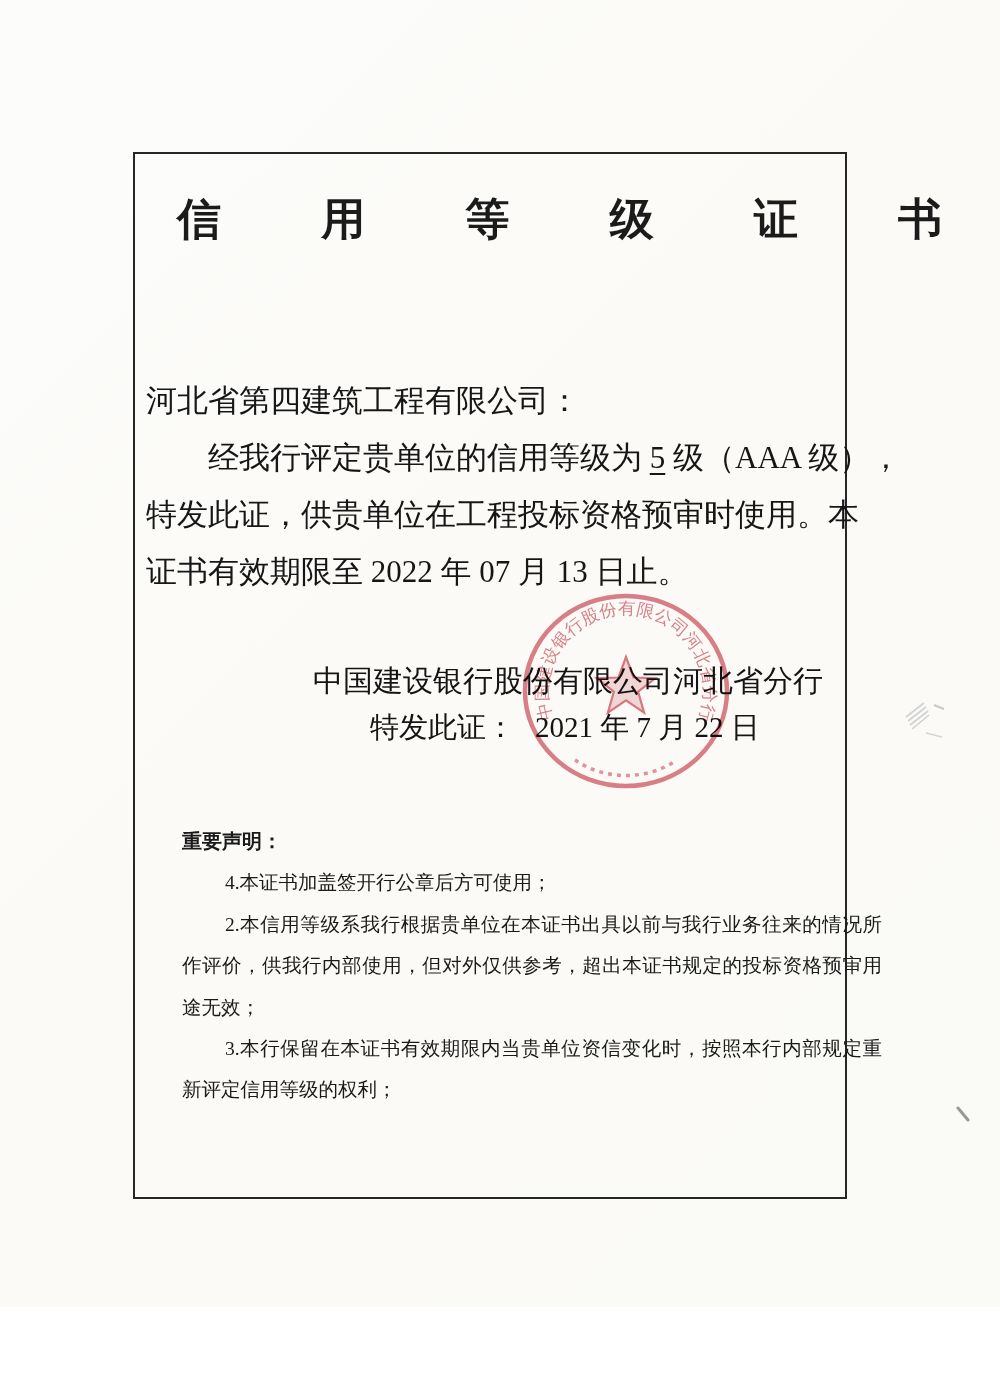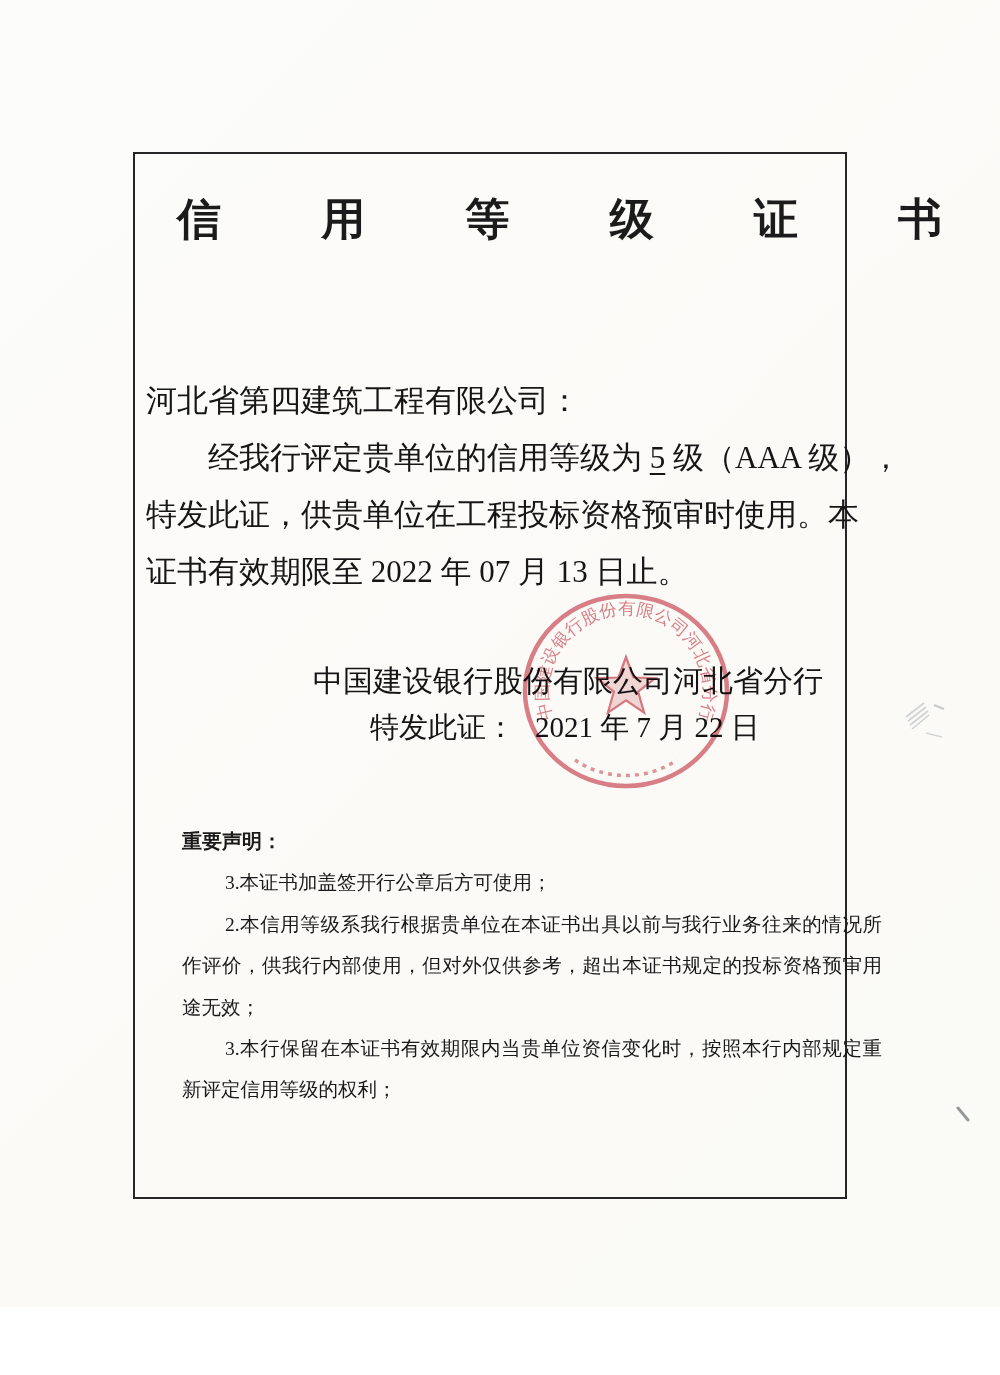--- a/index.html
+++ b/index.html
@@ -106,21 +106,21 @@
   </div>
 
   <div class="issuer">中国建设银行股份有限公司河北省分行</div>
 
   <div class="issue-date">
     <span>特发此证：</span><span class="date-value">2021 年 7 月 22 日</span>
   </div>
 
   <div class="notices">
     <div class="notices-heading">重要声明：</div>
-    <p>3.本证书加盖签开行公章后方可使用；</p>
+    <p>4.本证书加盖签开行公章后方可使用；</p>
     <p>2.本信用等级系我行根据贵单位在本证书出具以前与我行业务往来的情况所作评价，供我行内部使用，但对外仅供参考，超出本证书规定的投标资格预审用途无效；</p>
     <p>3.本行保留在本证书有效期限内当贵单位资信变化时，按照本行内部规定重新评定信用等级的权利；</p>
   </div>
 
   <div class="stamp">
     <svg width="212" height="200" viewBox="0 0 212 200">
       <defs>
         <path id="sealArcPath" d="M 32.6 126.5 A 78 78 0 1 1 179.4 126.5" fill="none"></path>
       </defs>
 

